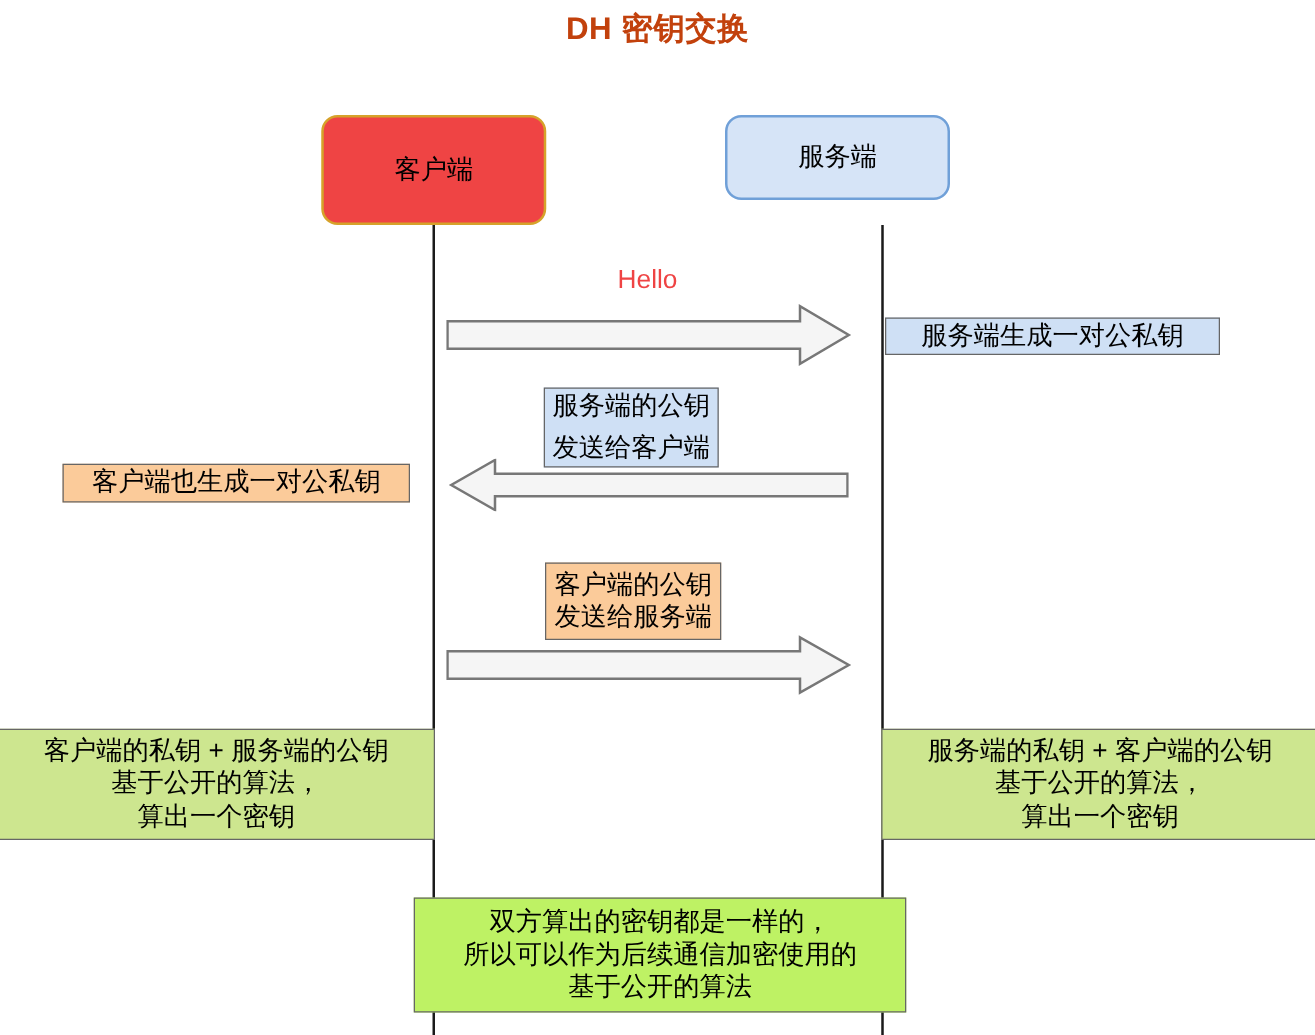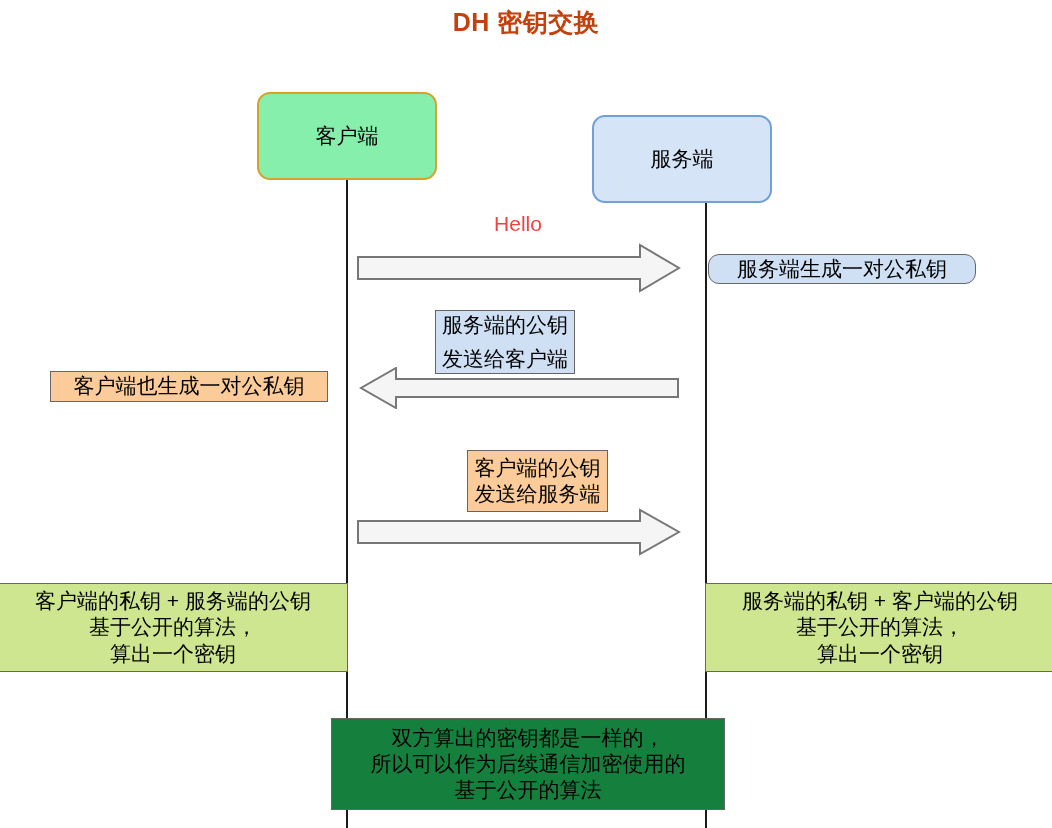--- a/index.html
+++ b/index.html
@@ -45,21 +45,21 @@
     box-sizing: border-box;
     border-radius: 13px;
     display: flex;
     align-items: center;
     justify-content: center;
     font-size: 21px;
     line-height: 1.2;
     text-align: center;
   }
   .actor-client {
-    background: #86efac;
+    background: #ef4444;
     border: 2px solid #d6a22a;
   }
   .actor-server {
     background: #d6e4f7;
     border: 2px solid #70a0d8;
   }
 
   
   .block-arrow {
     position: absolute;
@@ -91,67 +91,67 @@
     text-align: center;
     font-size: 21px;
     line-height: 1.25;
     color: #000000;
     padding: 1px 4px;
   }
   .note .ln { display: block; white-space: nowrap; }
   .note-blue   { background: #cfe0f5; }
   .note-orange { background: #fbcb9a; }
   .note-green  { background: #cde68f; }
-  .note-yellow { background: #15803d; }
+  .note-yellow { background: #bef264; }
 </style>
 </head>
 <body>
 
 <div id="canvas">
 
   <div class="title">DH 密钥交换</div>
 
   <div class="lifeline" style="left:346px; top:180px; height:648px;"></div>
   <div class="lifeline" style="left:705px; top:180px; height:648px;"></div>
 
   <div class="actor actor-client" style="left:257px; top:92px; width:180px; height:88px;">
     <span>客户端</span>
   </div>
-  <div class="actor actor-server" style="left:592px; top:92px; width:180px; height:88px;margin-top:23px;">
+  <div class="actor actor-server" style="left:580px; top:92px; width:180px; height:68px;">
     <span>服务端</span>
   </div>
 
   <div class="plain-label" style="left:438px; top:212px; width:160px;">Hello</div>
 
   <div class="block-arrow" style="left:357px; top:243px; width:324px; height:50px;">
     <svg viewBox="0 0 324 50" preserveAspectRatio="none">
       <polygon points="1,14 283,14 283,2 322,25 283,48 283,36 1,36" fill="#f5f5f5" stroke="#777777" stroke-width="2" stroke-linejoin="miter"></polygon>
     </svg>
   </div>
 
-  <div class="note note-blue" style="left:708px; top:254px; width:268px; height:30px;border-radius:11px;">
+  <div class="note note-blue" style="left:708px; top:254px; width:268px; height:30px;">
     <span class="ln">服务端生成一对公私钥</span>
   </div>
 
   <div class="note note-blue" style="left:435px; top:310px; width:140px; height:64px;justify-content:space-between;">
     <span class="ln">服务端的公钥</span>
     <span class="ln">发送给客户端</span>
   </div>
 
   <div class="block-arrow" style="left:359px; top:367px; width:320px; height:42px;">
     <svg viewBox="0 0 320 42" preserveAspectRatio="none">
       <polygon points="319,12 37,12 37,1 2,21 37,41 37,30 319,30" fill="#f5f5f5" stroke="#777777" stroke-width="2" stroke-linejoin="miter"></polygon>
     </svg>
   </div>
 
   <div class="note note-orange" style="left:50px; top:371px; width:278px; height:31px;">
     <span class="ln">客户端也生成一对公私钥</span>
   </div>
 
-  <div class="note note-orange" style="left:436px; top:450px; width:141px; height:62px;margin-left:31px;">
+  <div class="note note-orange" style="left:436px; top:450px; width:141px; height:62px;">
     <span class="ln">客户端的公钥</span>
     <span class="ln">发送给服务端</span>
   </div>
 
   <div class="block-arrow" style="left:357px; top:508px; width:324px; height:48px;">
     <svg viewBox="0 0 324 48" preserveAspectRatio="none">
       <polygon points="1,13 283,13 283,2 322,24 283,46 283,35 1,35" fill="#f5f5f5" stroke="#777777" stroke-width="2" stroke-linejoin="miter"></polygon>
     </svg>
   </div>
 

